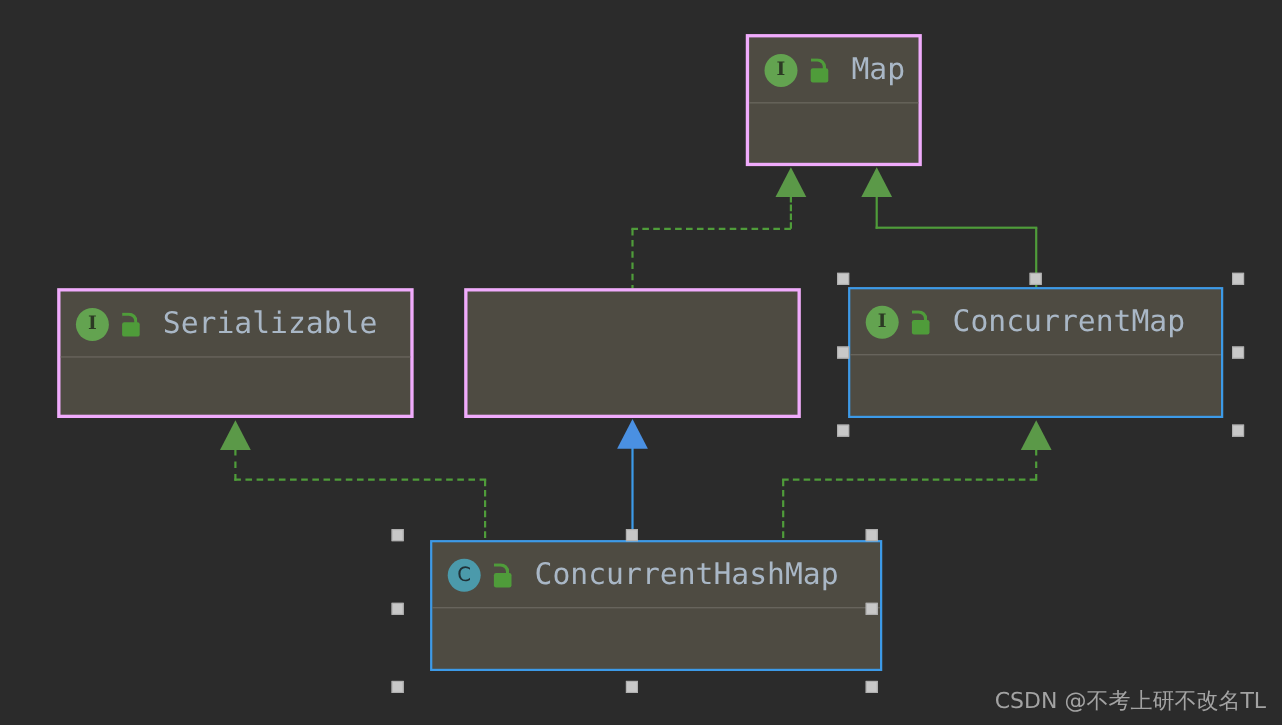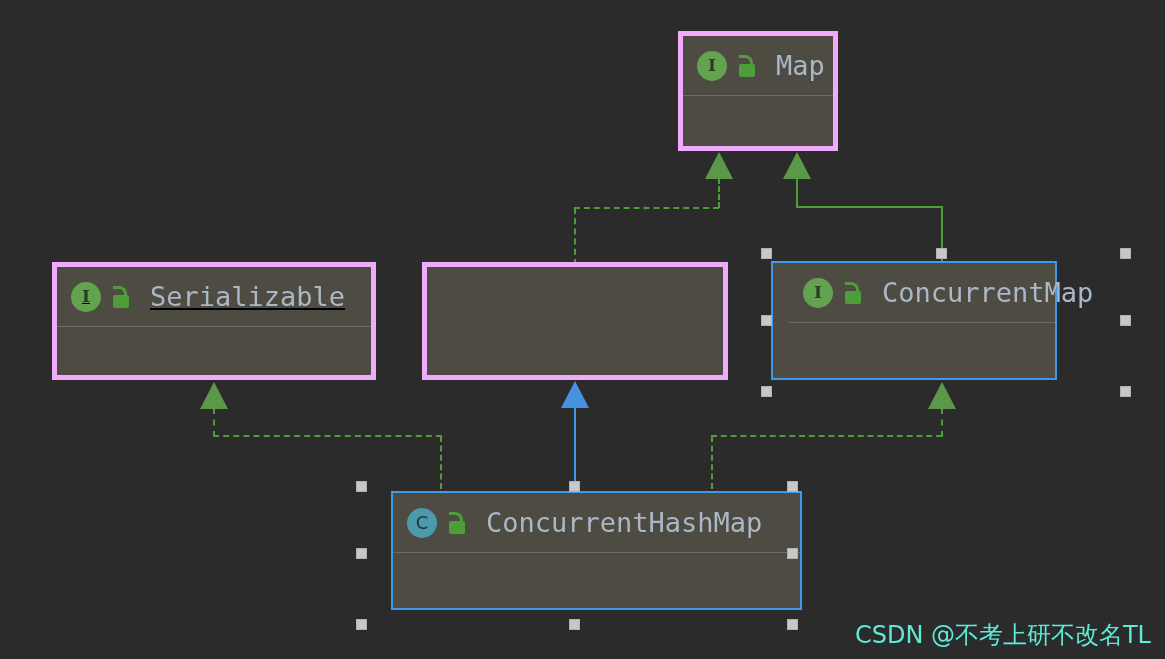--- a/index.html
+++ b/index.html
@@ -13,21 +13,21 @@
     height: 659px;
     background: #2b2b2b;
     overflow: hidden;
     font-family: "DejaVu Sans Mono", "Liberation Mono", monospace;
   }
 
   
   .uml-node {
     position: absolute;
     background: #4e4b42;
-    border: 5px solid #f0abfc;
+    border: 3px solid #f0abfc;
     box-sizing: border-box;
   }
   .uml-node.selected {
     border: 2px solid #3c9ae8;
   }
   .uml-header {
     display: flex;
     align-items: center;
     box-sizing: border-box;
     height: 60px;
@@ -198,23 +198,23 @@
     background: #c8c8c8;
     border: 1px solid #b0b0b0;
     box-sizing: border-box;
   }
 
   
   .watermark {
     position: absolute;
     right: 14px;
     bottom: 8px;
-    color: #5eead4;
+    color: #a3a3a3;
     font-family: "DejaVu Sans", "Liberation Sans", sans-serif;
-    font-size: 24px;
+    font-size: 20px;
     white-space: nowrap;
   }
 </style>
 </head>
 <body>
 
 <div id="canvas">
 
   <div class="edge v-dash-green" style="left:574px; top:208px; height:57px;"></div>
   <div class="edge h-dash-green" style="left:574px; top:207px; width:145px;"></div>
@@ -244,37 +244,37 @@
       <span class="icon-iface"></span>
       <span class="icon-lock">
         <span class="lock-shackle"></span>
           <span class="lock-body"></span>
       </span>
       <span class="uml-title">Map</span>
     </div>
     <div class="uml-body"></div>
   </div>
 
-  <div class="uml-node" style="left:52px; top:262px; width:324px; height:118px;text-decoration:underline;">
+  <div class="uml-node" style="left:52px; top:262px; width:324px; height:118px;">
     <div class="uml-header">
       <span class="icon-iface"></span>
       <span class="icon-lock">
         <span class="lock-shackle"></span>
           <span class="lock-body"></span>
       </span>
       <span class="uml-title">Serializable</span>
     </div>
     <div class="uml-body"></div>
   </div>
 
   <div class="uml-node" style="left:422px; top:262px; width:306px; height:118px;">
     <div class="uml-body"></div>
   </div>
 
-  <div class="uml-node selected" style="left:771px; top:261px; width:286px; height:119px;padding-left:16px;">
+  <div class="uml-node selected" style="left:771px; top:261px; width:341px; height:119px;">
     <div class="uml-header">
       <span class="icon-iface"></span>
       <span class="icon-lock">
         <span class="lock-shackle"></span>
           <span class="lock-body"></span>
       </span>
       <span class="uml-title">ConcurrentMap</span>
     </div>
     <div class="uml-body"></div>
   </div>

